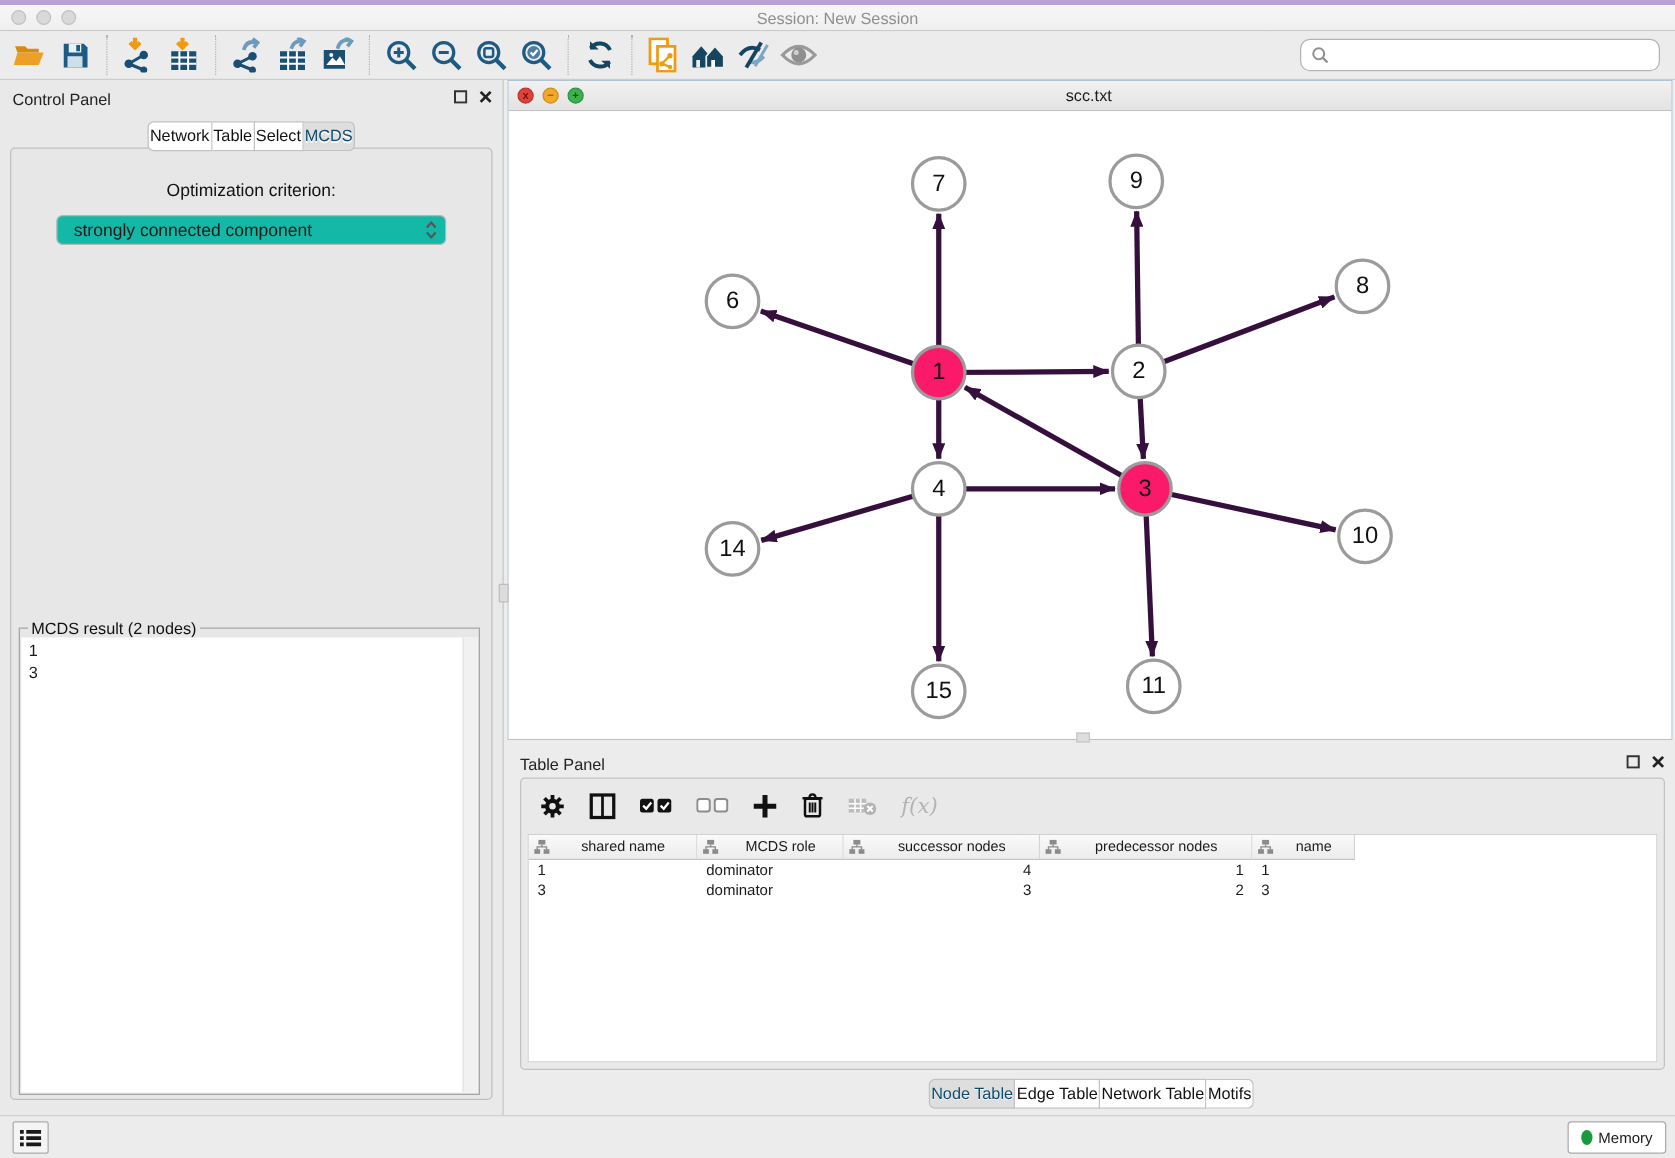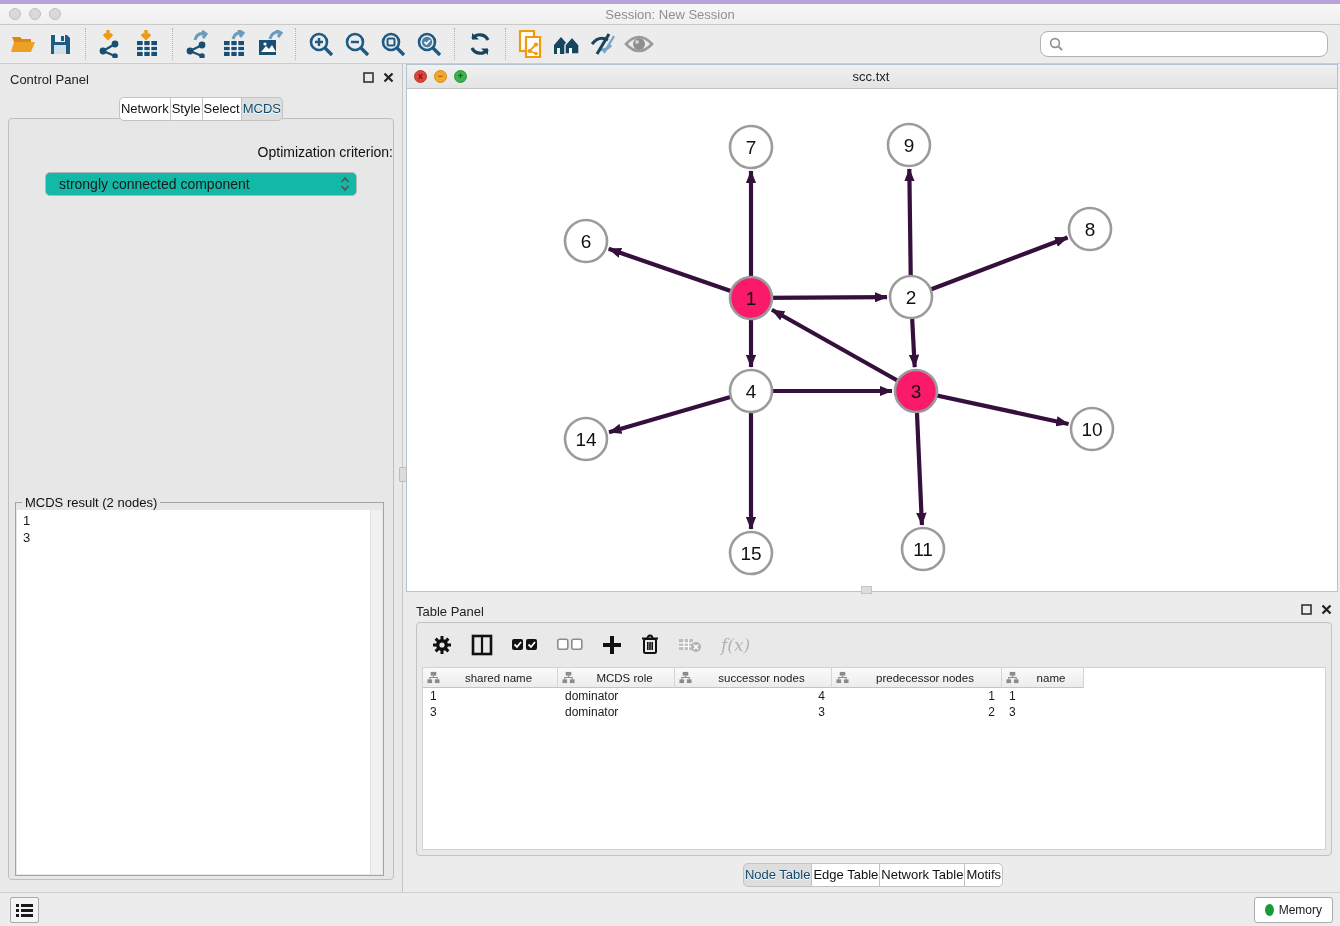--- a/index.html
+++ b/index.html
@@ -32,21 +32,21 @@
   .ph-icons { position:absolute; right:8px; top:8px; display:flex; gap:9px; align-items:center; }
   .tabs-row { position:absolute; left:0; right:0; display:flex; justify-content:center; z-index:3; }
   .tab { background:#fff; border:1px solid #c2c2c2; border-left:none; font-size:13px;
     padding:3px 1px 4px; color:#111; cursor:default; }
   .tab:first-child { border-left:1px solid #c2c2c2; border-radius:5px 0 0 5px; }
   .tab:last-child { border-radius:0 5px 5px 0; }
   .tab.selected { background:#dedede; color:#0c4a6e; text-shadow:0 1px 0 #fff; }
   .cp-tabs { top:33px; }
   .cp-body { position:absolute; top:54px; left:8px; right:8px; bottom:12px;
     background:#e7e7e7; border:1px solid #bfbfbf; border-radius:4px; }
-  .opt-label { text-align:right; margin-top:25px; font-size:14px; color:#111; }
+  .opt-label { text-align:center; margin-top:25px; font-size:14px; color:#111; }
   .combo { margin:12px auto 0; width:312px; height:24px; background:#14b8a6; border:1px solid #b5b5b5;
     border-radius:5px; display:flex; align-items:center; padding:0 6px 0 13px; font-size:14px; }
   .combo .combo-value { flex:1; }
   .btn-row { display:flex; justify-content:center; gap:14px; margin-top:12px; }
   .pushbtn { background:#fff; border:1px solid #b5b5b5; border-radius:6px; height:24px;
     padding:0 19px; font-size:14px; font-family:inherit; color:#111; }
   .result-fieldset { position:absolute; left:6px; right:9px; top:376px; bottom:3px;
     border:1px solid #a5a5a5; padding:0; }
   .result-fieldset legend { font-size:13px; margin-left:6px; padding:0 3px; color:#111; }
   .result-box { position:absolute; top:0; left:1px; right:1px; bottom:1px; background:#fff; overflow:hidden; }
@@ -283,21 +283,21 @@
       <svg width="11" height="11" viewBox="0 0 11 11">
           <rect x="1" y="1" width="9" height="9" fill="none" stroke="#333" stroke-width="1.6"></rect>
         </svg>
       <svg width="11" height="11" viewBox="0 0 11 11">
           <path d="M1.5 1.5l8 8M9.5 1.5l-8 8" stroke="#222" stroke-width="2.2"></path>
         </svg>
     </span>
   </div>
   <div class="tabs-row cp-tabs" id="cp-tabs">
       <div class="tab">Network</div>
-      <div class="tab">Style</div>
+      <div class="tab">Table</div>
       <div class="tab">Select</div>
       <div class="tab selected">MCDS</div>
     </div>
   <div class="cp-body">
     <div class="opt-label">Optimization criterion:</div>
     <div class="combo">
       <span class="combo-value">strongly connected component</span>
       <svg width="10" height="16" viewBox="0 0 10 16">
           <path d="M1.5 6L5 2l3.5 4" fill="none" stroke="#555" stroke-width="1.7"></path>
           <path d="M1.5 10L5 14l3.5-4" fill="none" stroke="#555" stroke-width="1.7"></path>

